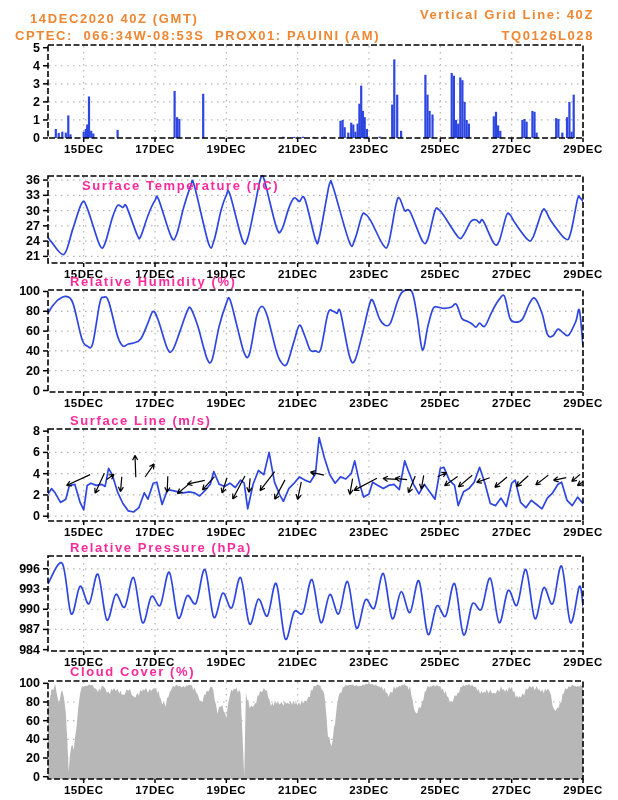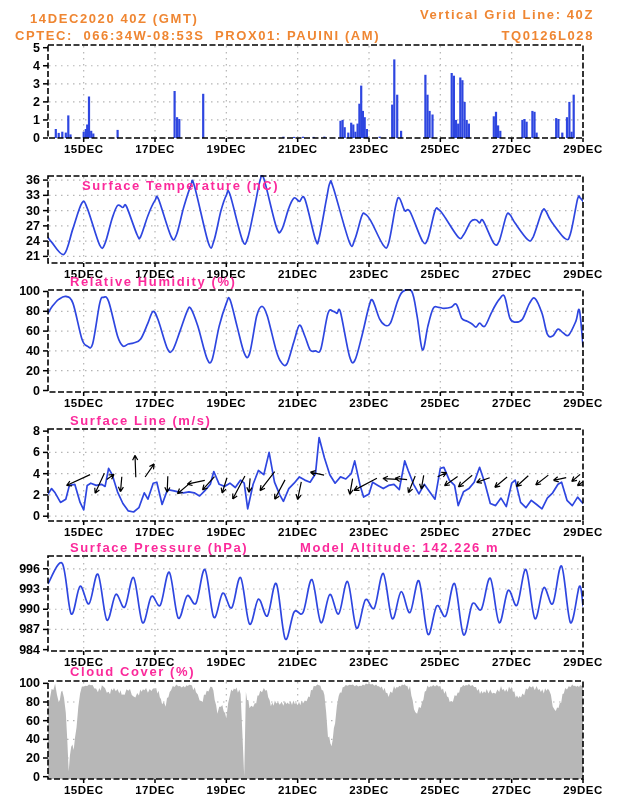--- a/index.html
+++ b/index.html
@@ -417,16 +417,15 @@
     </svg>
 
   <span class="lbl orange h1">CPTEC:  066:34W-08:53S  PROX01: PAUINI (AM)</span>
   <span class="lbl orange h2">14DEC2020 40Z (GMT)</span>
   <span class="lbl orange h2r">Vertical Grid Line: 40Z</span>
   <span class="lbl orange h3r">TQ0126L028</span>
 
   <span class="lbl magenta t-temp">Surface Temperature (nC)</span>
   <span class="lbl magenta t-rh">Relative Humidity (%)</span>
   <span class="lbl magenta t-wind">Surface Line (m/s)</span>
-  <span class="lbl magenta t-press">Surface Pressure (hPa)</span>
-  <span class="lbl magenta t-press-sub">Model Altitude: 142.226 m</span>
+  <span class="lbl magenta t-press">Relative Pressure (hPa)</span>
   <span class="lbl magenta t-cloud">Cloud Cover (%)</span>
 </div>
 
 </body></html>

